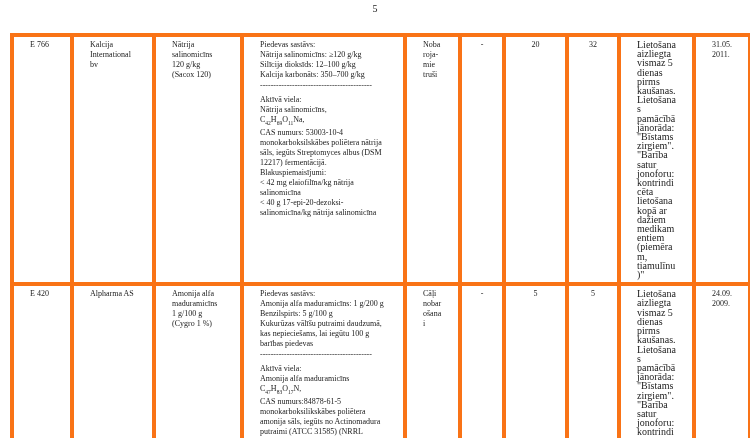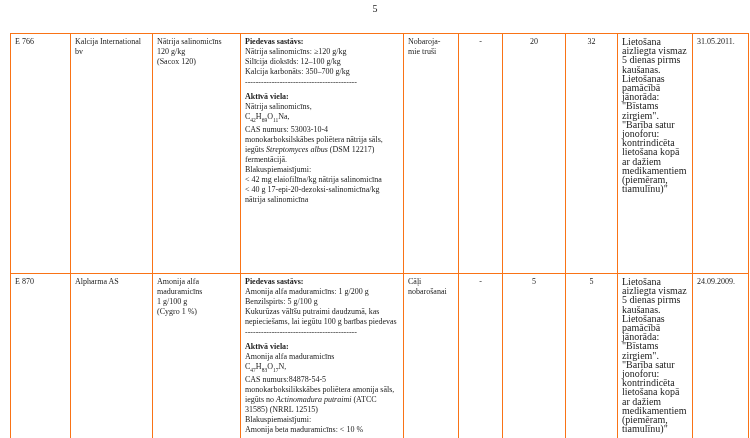--- a/index.html
+++ b/index.html
@@ -23,33 +23,33 @@
   }
   table.reg-table {
     position: absolute;
     left: 10px;
     top: 33px;
     width: 738px;
     border-collapse: collapse;
     table-layout: fixed;
   }
   table.reg-table td {
-    border: 1px solid #f97316;
+    border: 4px solid #f97316;
     vertical-align: top;
-    padding: 3px 4px;
+    padding: 3px 16px;
     font-size: 8px;
     line-height: 10px;
     overflow: hidden;
     box-sizing: border-box;
     word-wrap: break-word;
   }
   tr.row-1 { height: 240px; }
   tr.row-2 { height: 159px; }
-  .b { font-weight: bold; }
-  .it { font-style: italic; }
+  .b { font-weight: normal; }
+  .it { }
   .center { text-align: center; }
   .sep {
     white-space: nowrap;
     overflow: hidden;
     letter-spacing: 0px;
     margin: 1px 0 4px 0;
   }
   .formula sub { font-size: 5.5px; }
   .pad-top-10 { padding-top: 13px; }
   .pad-top-20 { padding-top: 21px; }
@@ -122,40 +122,40 @@
       <td>
         <div class="provisions-text">Lietošana aizliegta vismaz 5 dienas pirms kaušanas. Lietošanas pamācībā jānorāda: "Bīstams zirgiem". "Barība satur jonoforu: kontrindicēta lietošana kopā ar dažiem medikamentiem (piemēram, tiamulīnu)"</div>
       </td>
       <td>
         <div>31.05.2011.</div>
       </td>
     </tr>
 
     <tr class="row-2">
       <td>
-        <div>E 870</div>
+        <div>E 420</div>
       </td>
       <td>
         <div>Alpharma AS</div>
       </td>
       <td class="pad-top-20">
         <div>Amonija alfa maduramicīns</div>
         <div>1 g/100 g</div>
         <div>(Cygro 1 %)</div>
       </td>
       <td>
         <div class="b">Piedevas sastāvs:</div>
         <div>Amonija alfa maduramicīns: 1 g/200 g</div>
         <div>Benzilspirts: 5 g/100 g</div>
         <div>Kukurūzas vālīšu putraimi daudzumā, kas nepieciešams, lai iegūtu 100 g barības piedevas</div>
         <div class="sep">------------------------------------------</div>
         <div class="b">Aktīvā viela:</div>
         <div>Amonija alfa maduramicīns</div>
         <div class="formula"><span>C</span><sub>47</sub><span>H</span><sub>83</sub><span>O</span><sub>17</sub><span>N,</span></div>
-        <div>CAS numurs:84878-54-5</div>
+        <div>CAS numurs:84878-61-5</div>
         <div class="wrap-para"><span>monokarboksilikskābes poliētera amonija sāls, iegūts no </span><span class="it">Actinomadura putraimi</span><span> (ATCC 31585) (NRRL 12515)</span></div>
         <div>Blakuspiemaisījumi:</div>
         <div>Amonija beta maduramicīns: &lt; 10 %</div>
       </td>
       <td>
         <div>Cāļi</div>
         <div>nobarošanai</div>
       </td>
       <td class="center">
         <div>-</div>

